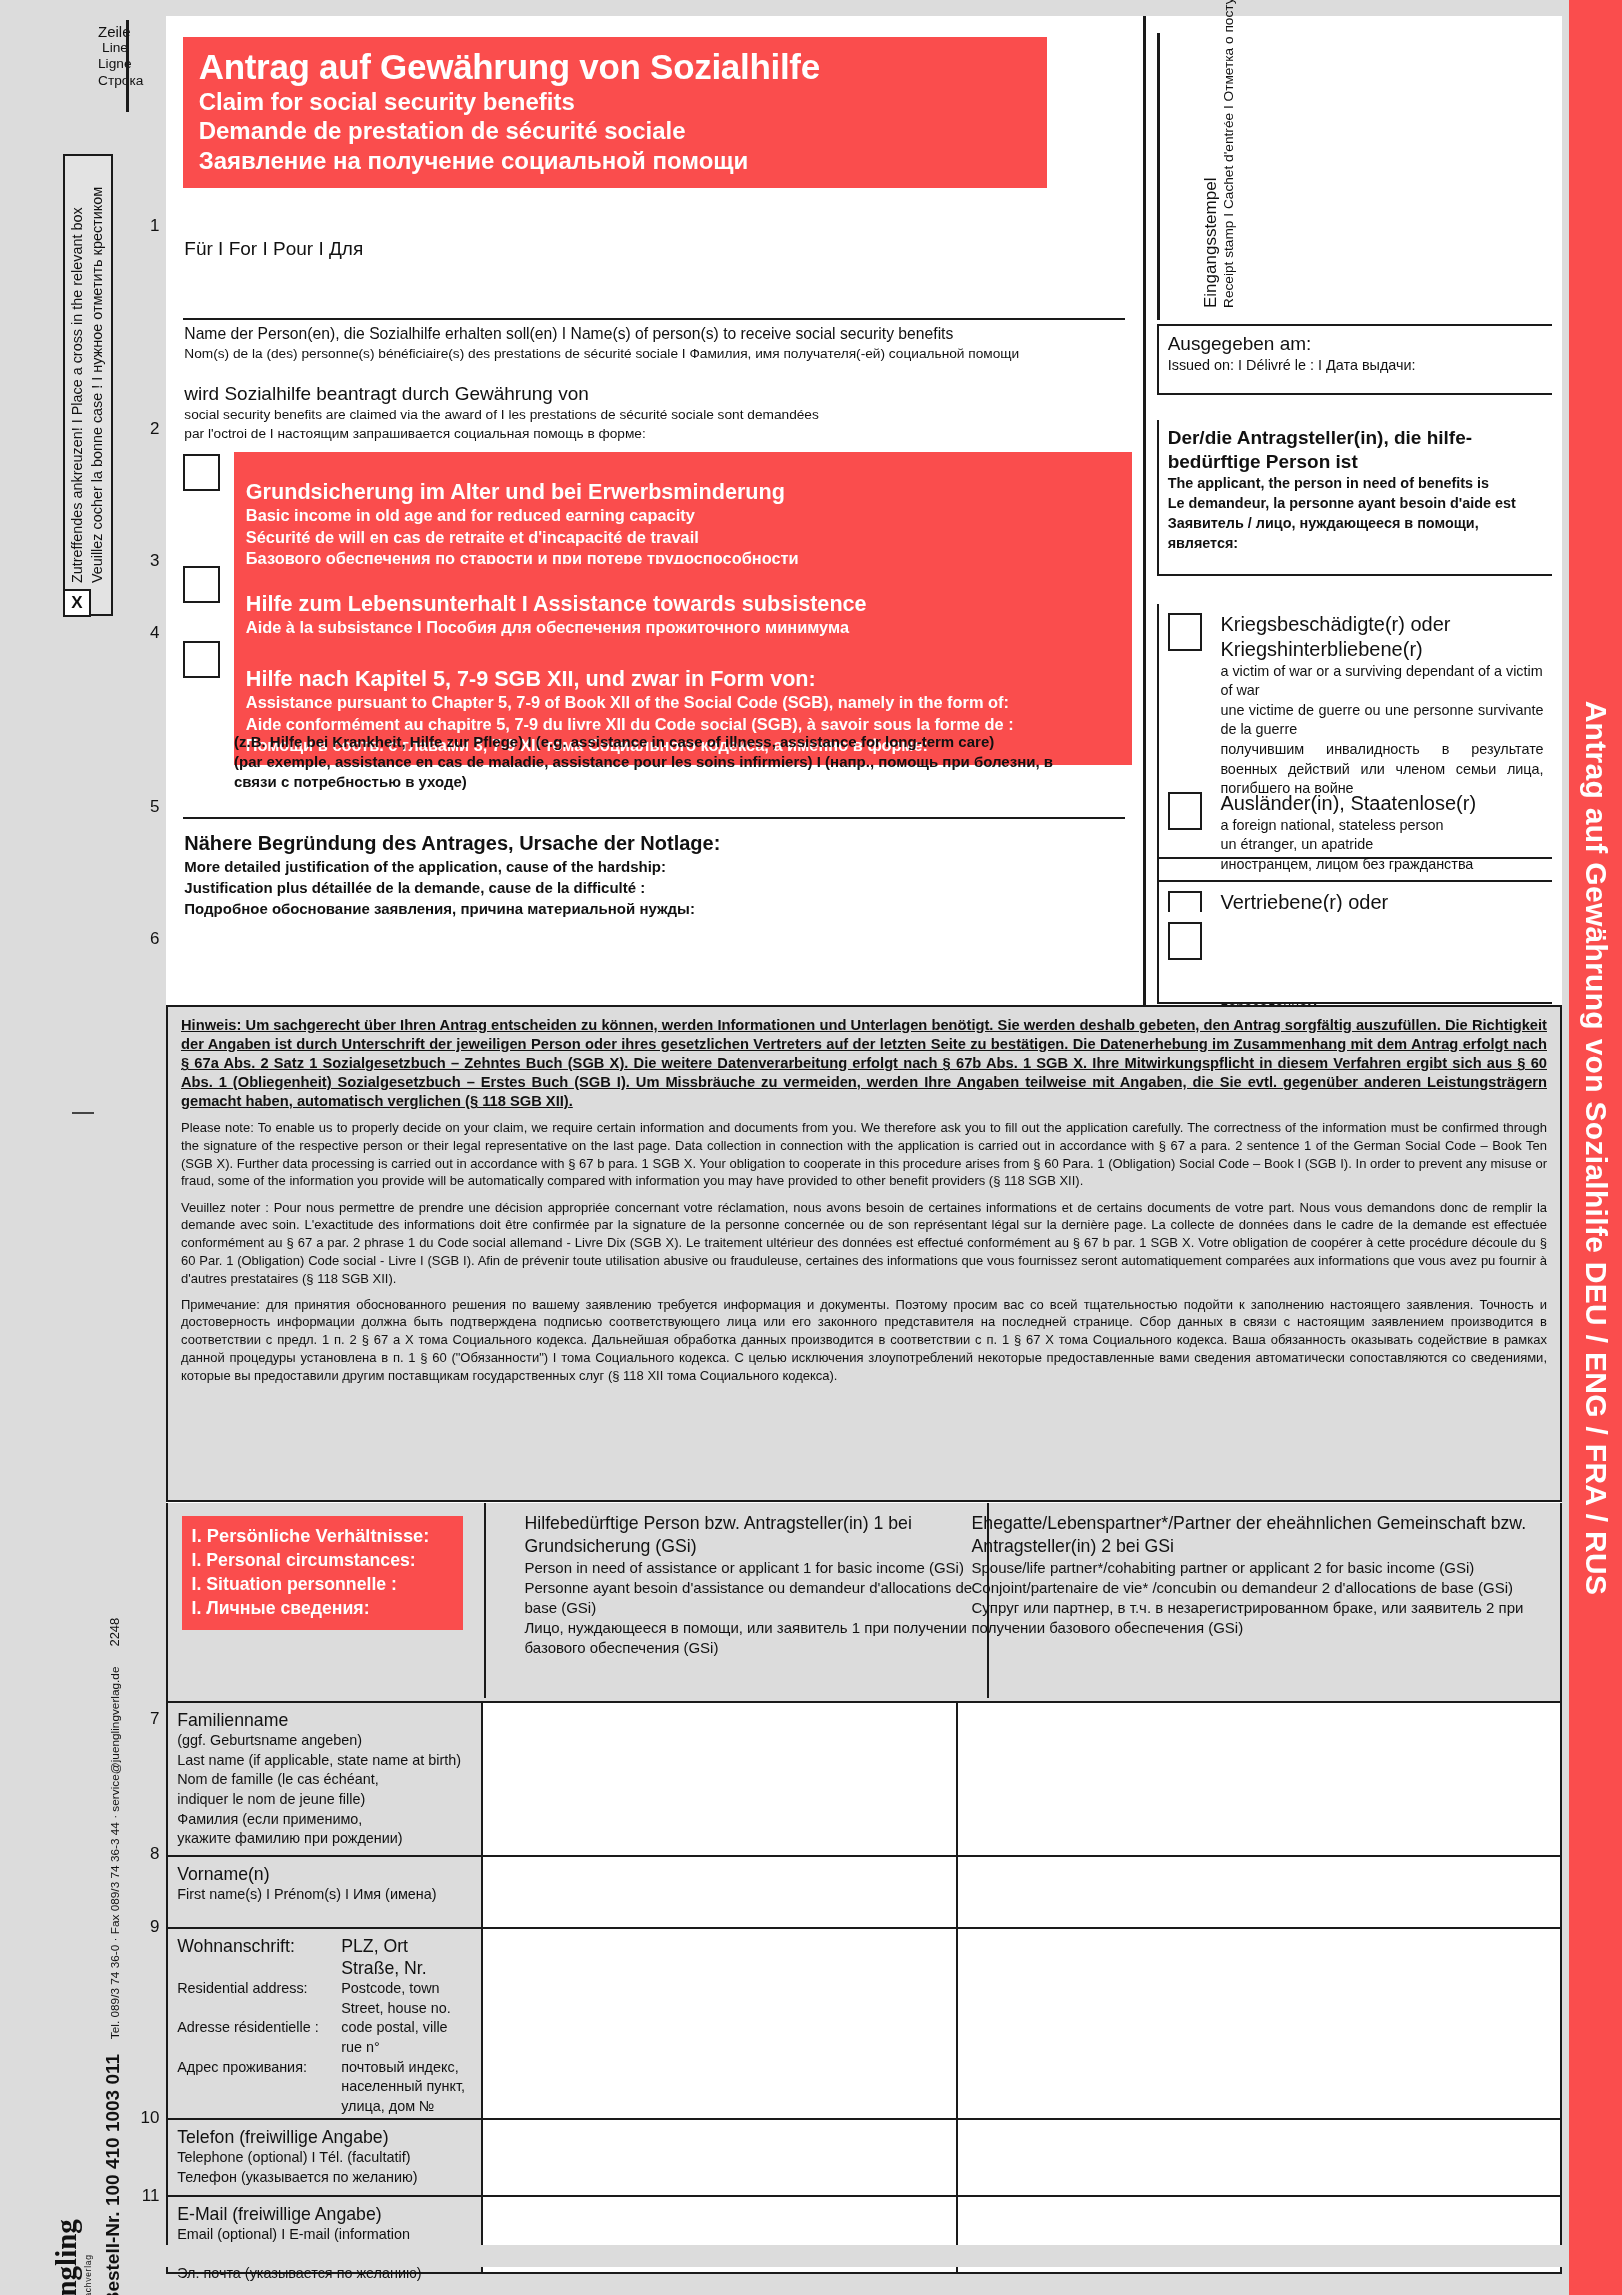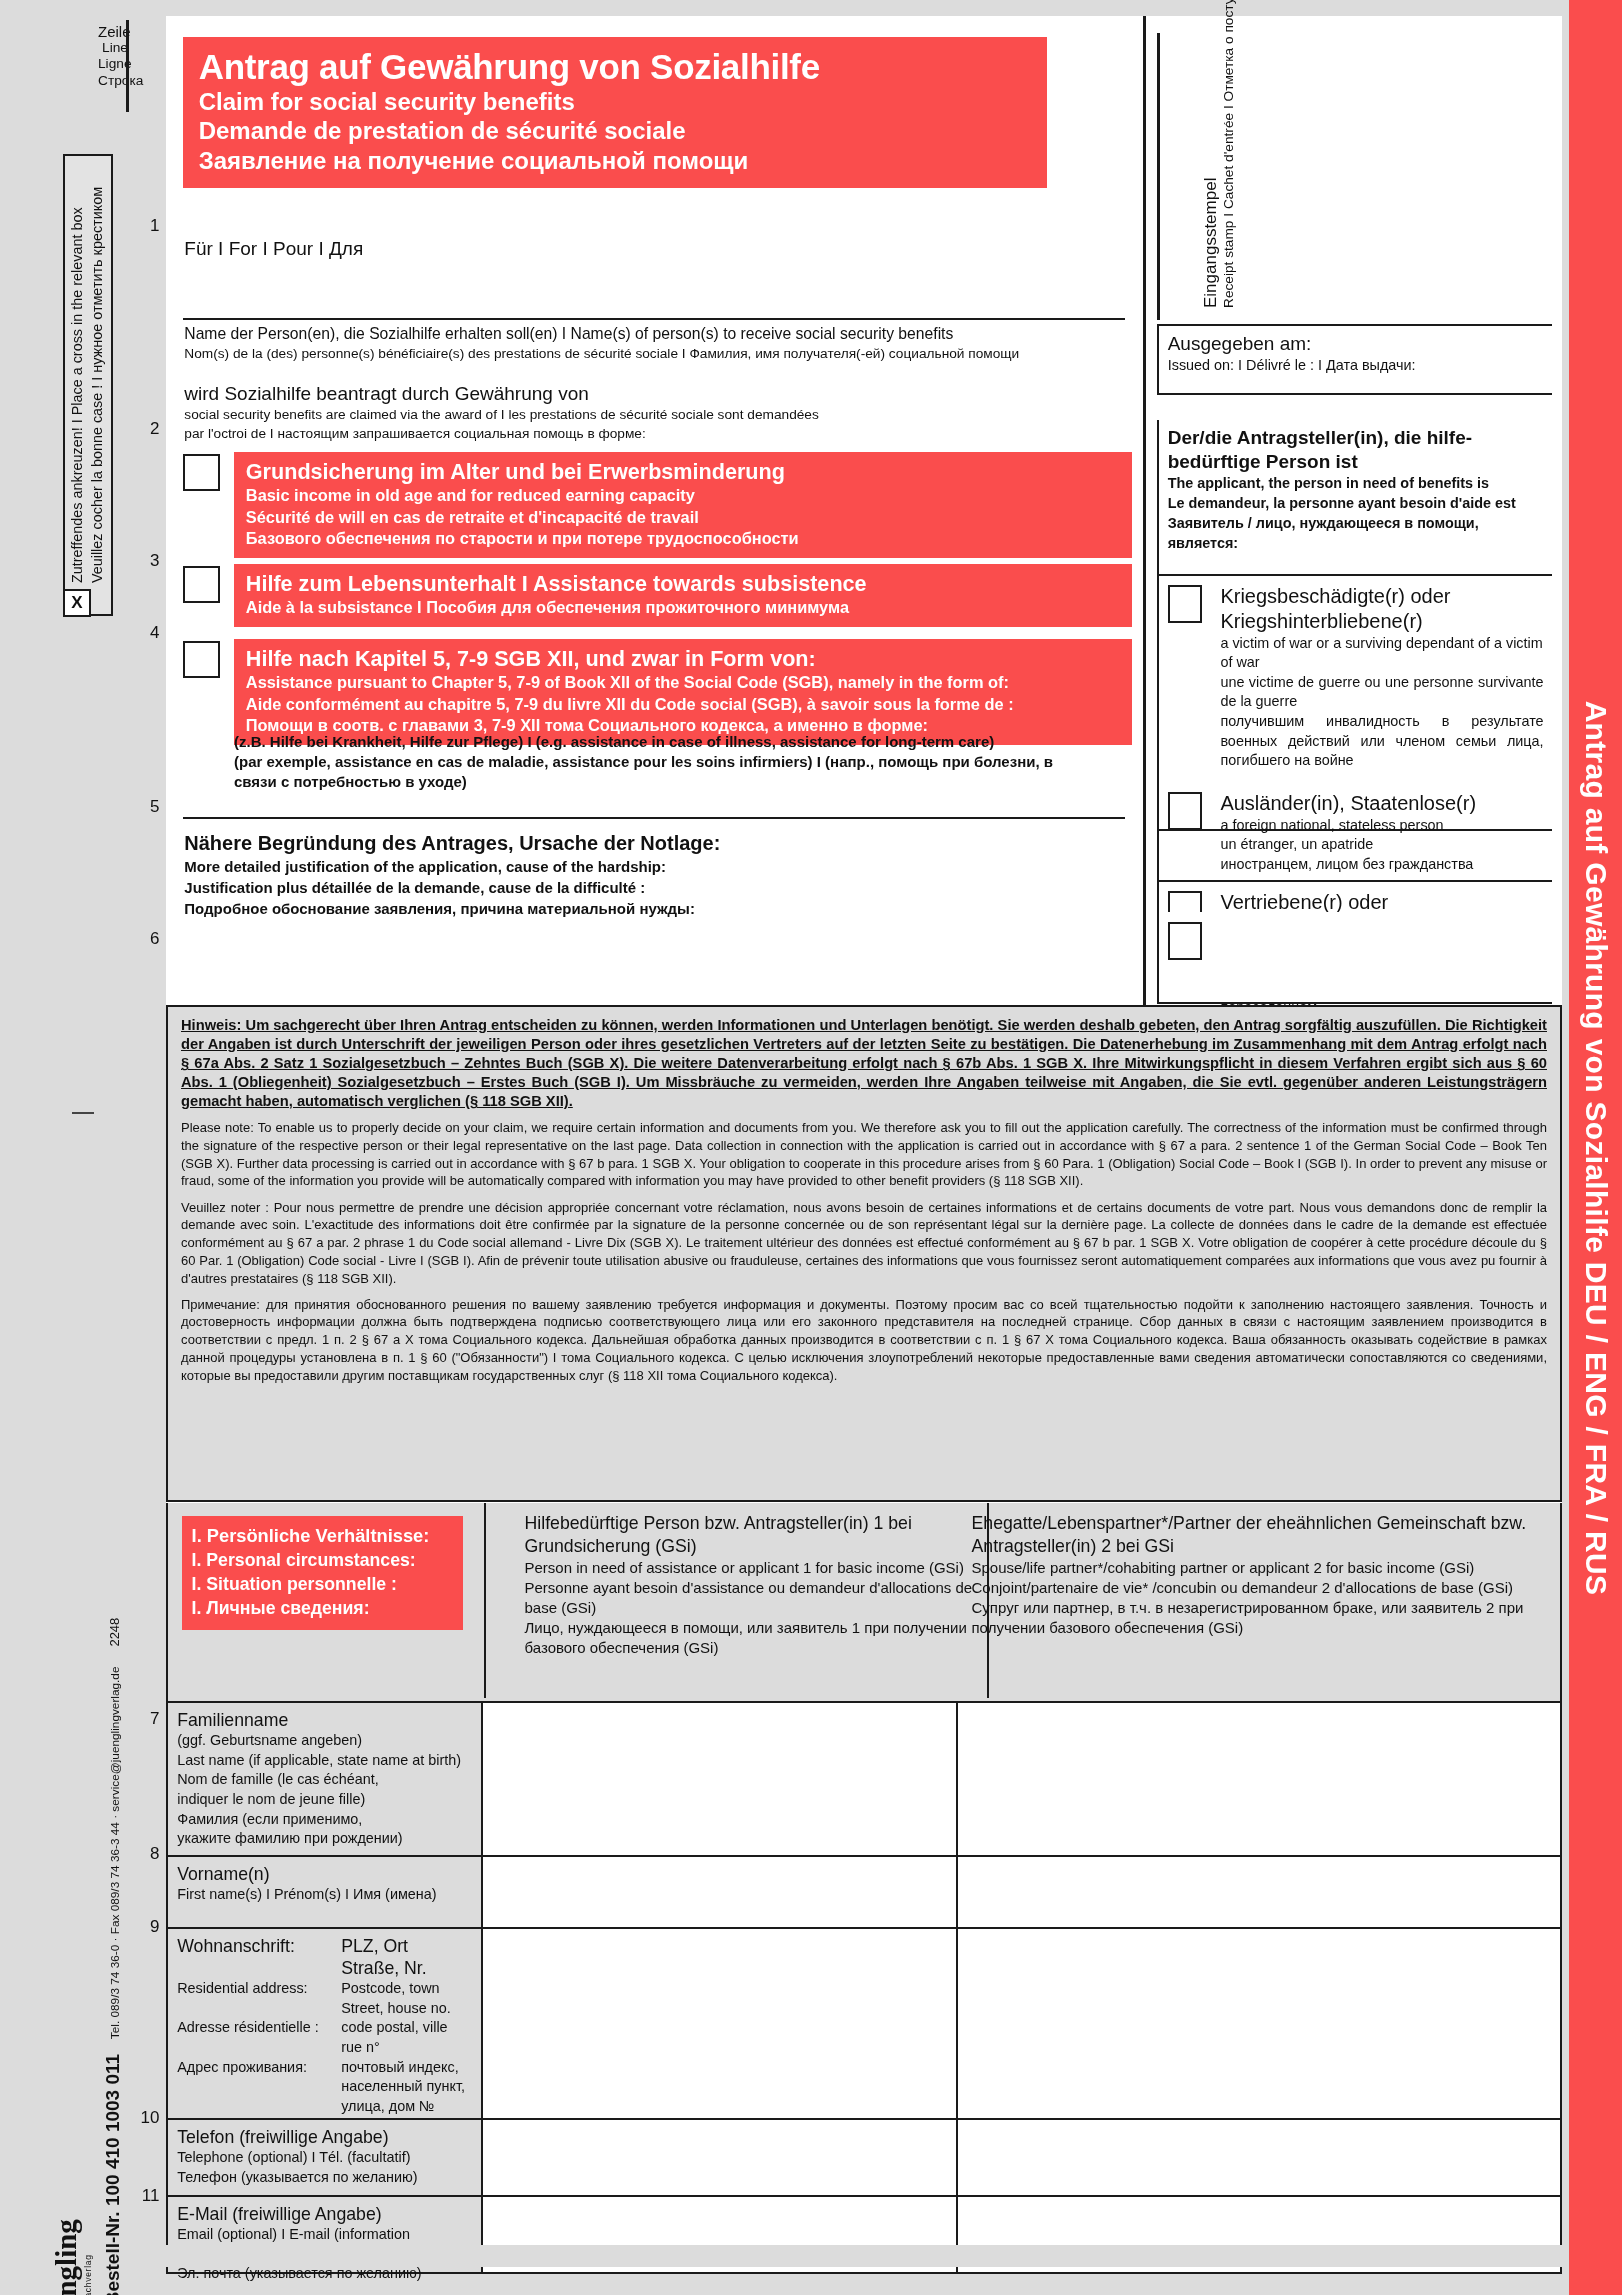--- a/index.html
+++ b/index.html
@@ -108,21 +108,21 @@
 
   
   .benefit{position:absolute;left:17px;width:949px;}
   .benefit .cb{
     position:absolute;left:0;top:2.6px;width:37px;height:37px;
     border:2px solid #1a1a1a;background:#fff;box-sizing:border-box;
   }
   .benefit .bar{
     margin-left:51px;background:#fa4d4d;color:#fff;padding:5.9px 11.8px 7.9px 11.8px;
   }
-  .benefit .t1{font-size:21.6px;font-weight:bold;line-height:27.5px;}
+  .benefit .t1{font-size:21.6px;font-weight:bold;line-height:27.5px;margin-top:20px;}
   .benefit .t2{font-size:16.4px;font-weight:bold;line-height:21.6px;}
   .benefit .t3{font-size:16.4px;font-weight:bold;line-height:21.6px;}
   .benefit .t4{font-size:16.4px;font-weight:bold;line-height:21.6px;}
 
   .zb{position:absolute;left:68px;top:716px;width:896px;font-size:15px;font-weight:bold;line-height:20px;}
 
   .naehere{position:absolute;left:18.3px;top:814px;width:929px;}
   .naehere .a{font-size:20px;font-weight:bold;line-height:26px;}
   .naehere .b{font-size:15px;font-weight:bold;line-height:21px;}
 
@@ -350,21 +350,21 @@
           <div class="b">Issued on:  I  Délivré le :  I  Дата выдачи:</div>
         </div>
 
         <div class="applibox">
           <div class="a">Der/die Antragsteller(in), die hilfe-bedürftige Person ist</div>
           <div class="b">The applicant, the person in need of benefits is</div>
           <div class="b">Le demandeur, la personne ayant besoin d'aide est</div>
           <div class="b">Заявитель / лицо, нуждающееся в помощи, является:</div>
         </div>
 
-        <div class="optbox" style="top:560px;height:255px">
+        <div class="optbox" style="top:588px;height:255px">
           <div class="cb"></div>
           <div class="body">
             <div class="h">Kriegsbeschädigte(r) oder Kriegshinterbliebene(r)</div>
             <div class="p">a victim of war or a surviving dependant of a victim of war</div>
             <div class="p just">une victime de guerre ou une personne survivante de la guerre</div>
             <div class="p just">получившим инвалидность в результате военных действий или членом семьи лица, погибшего на войне</div>
           </div>
         </div>
 
         <div class="optbox" style="top:767px;height:99px">

